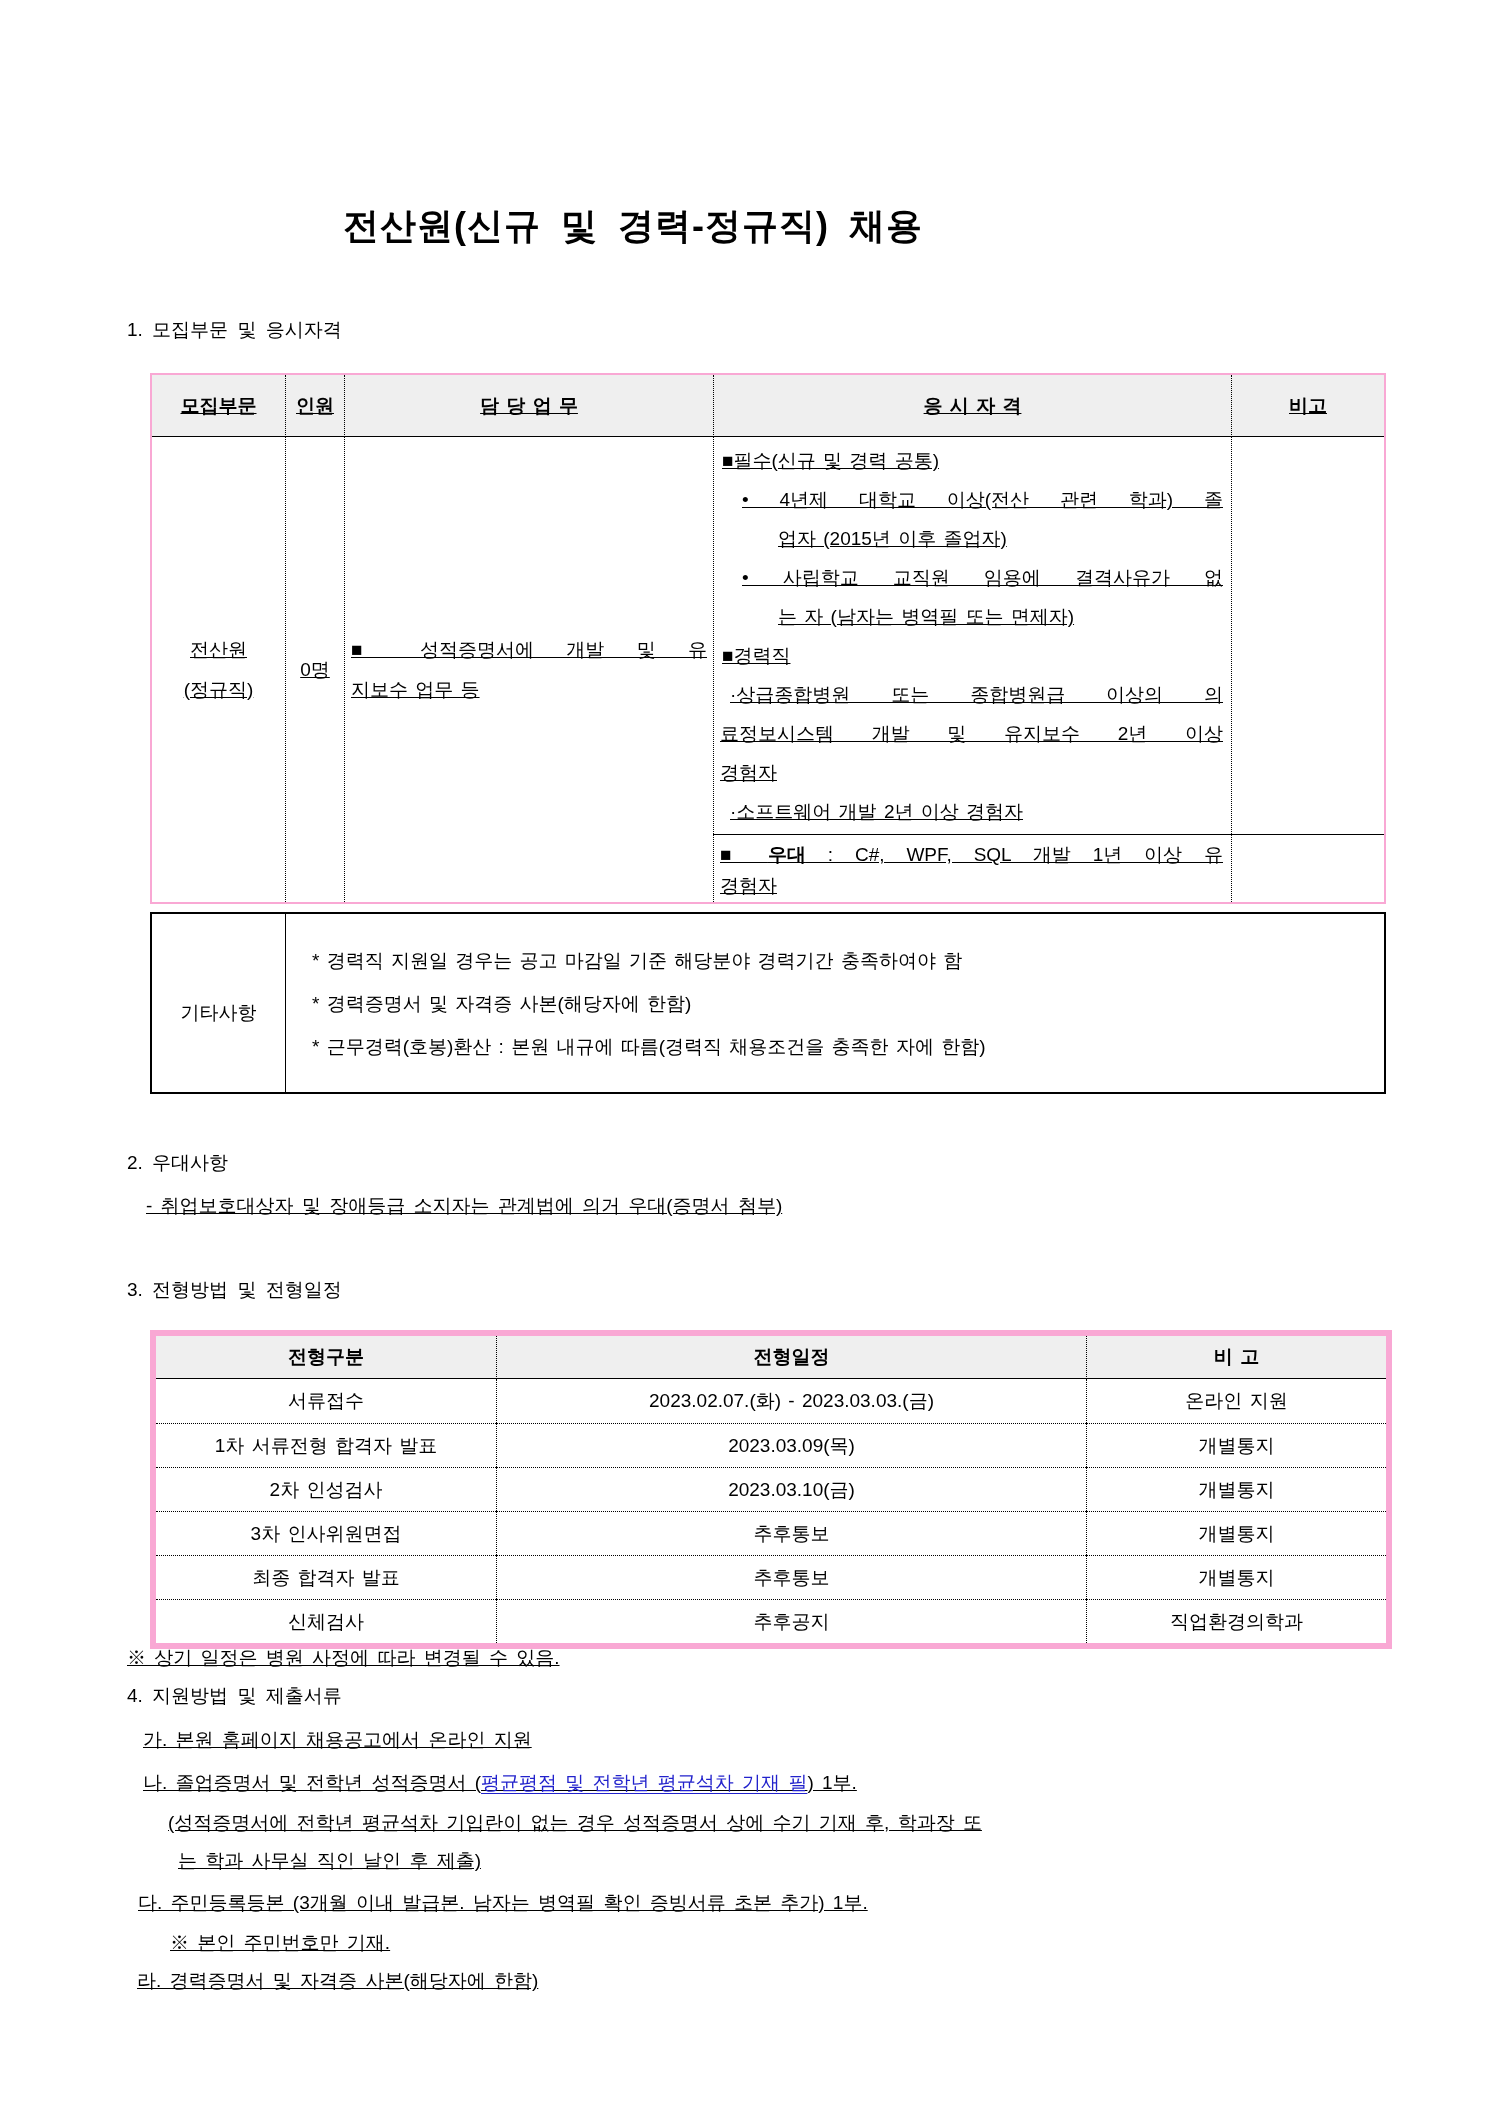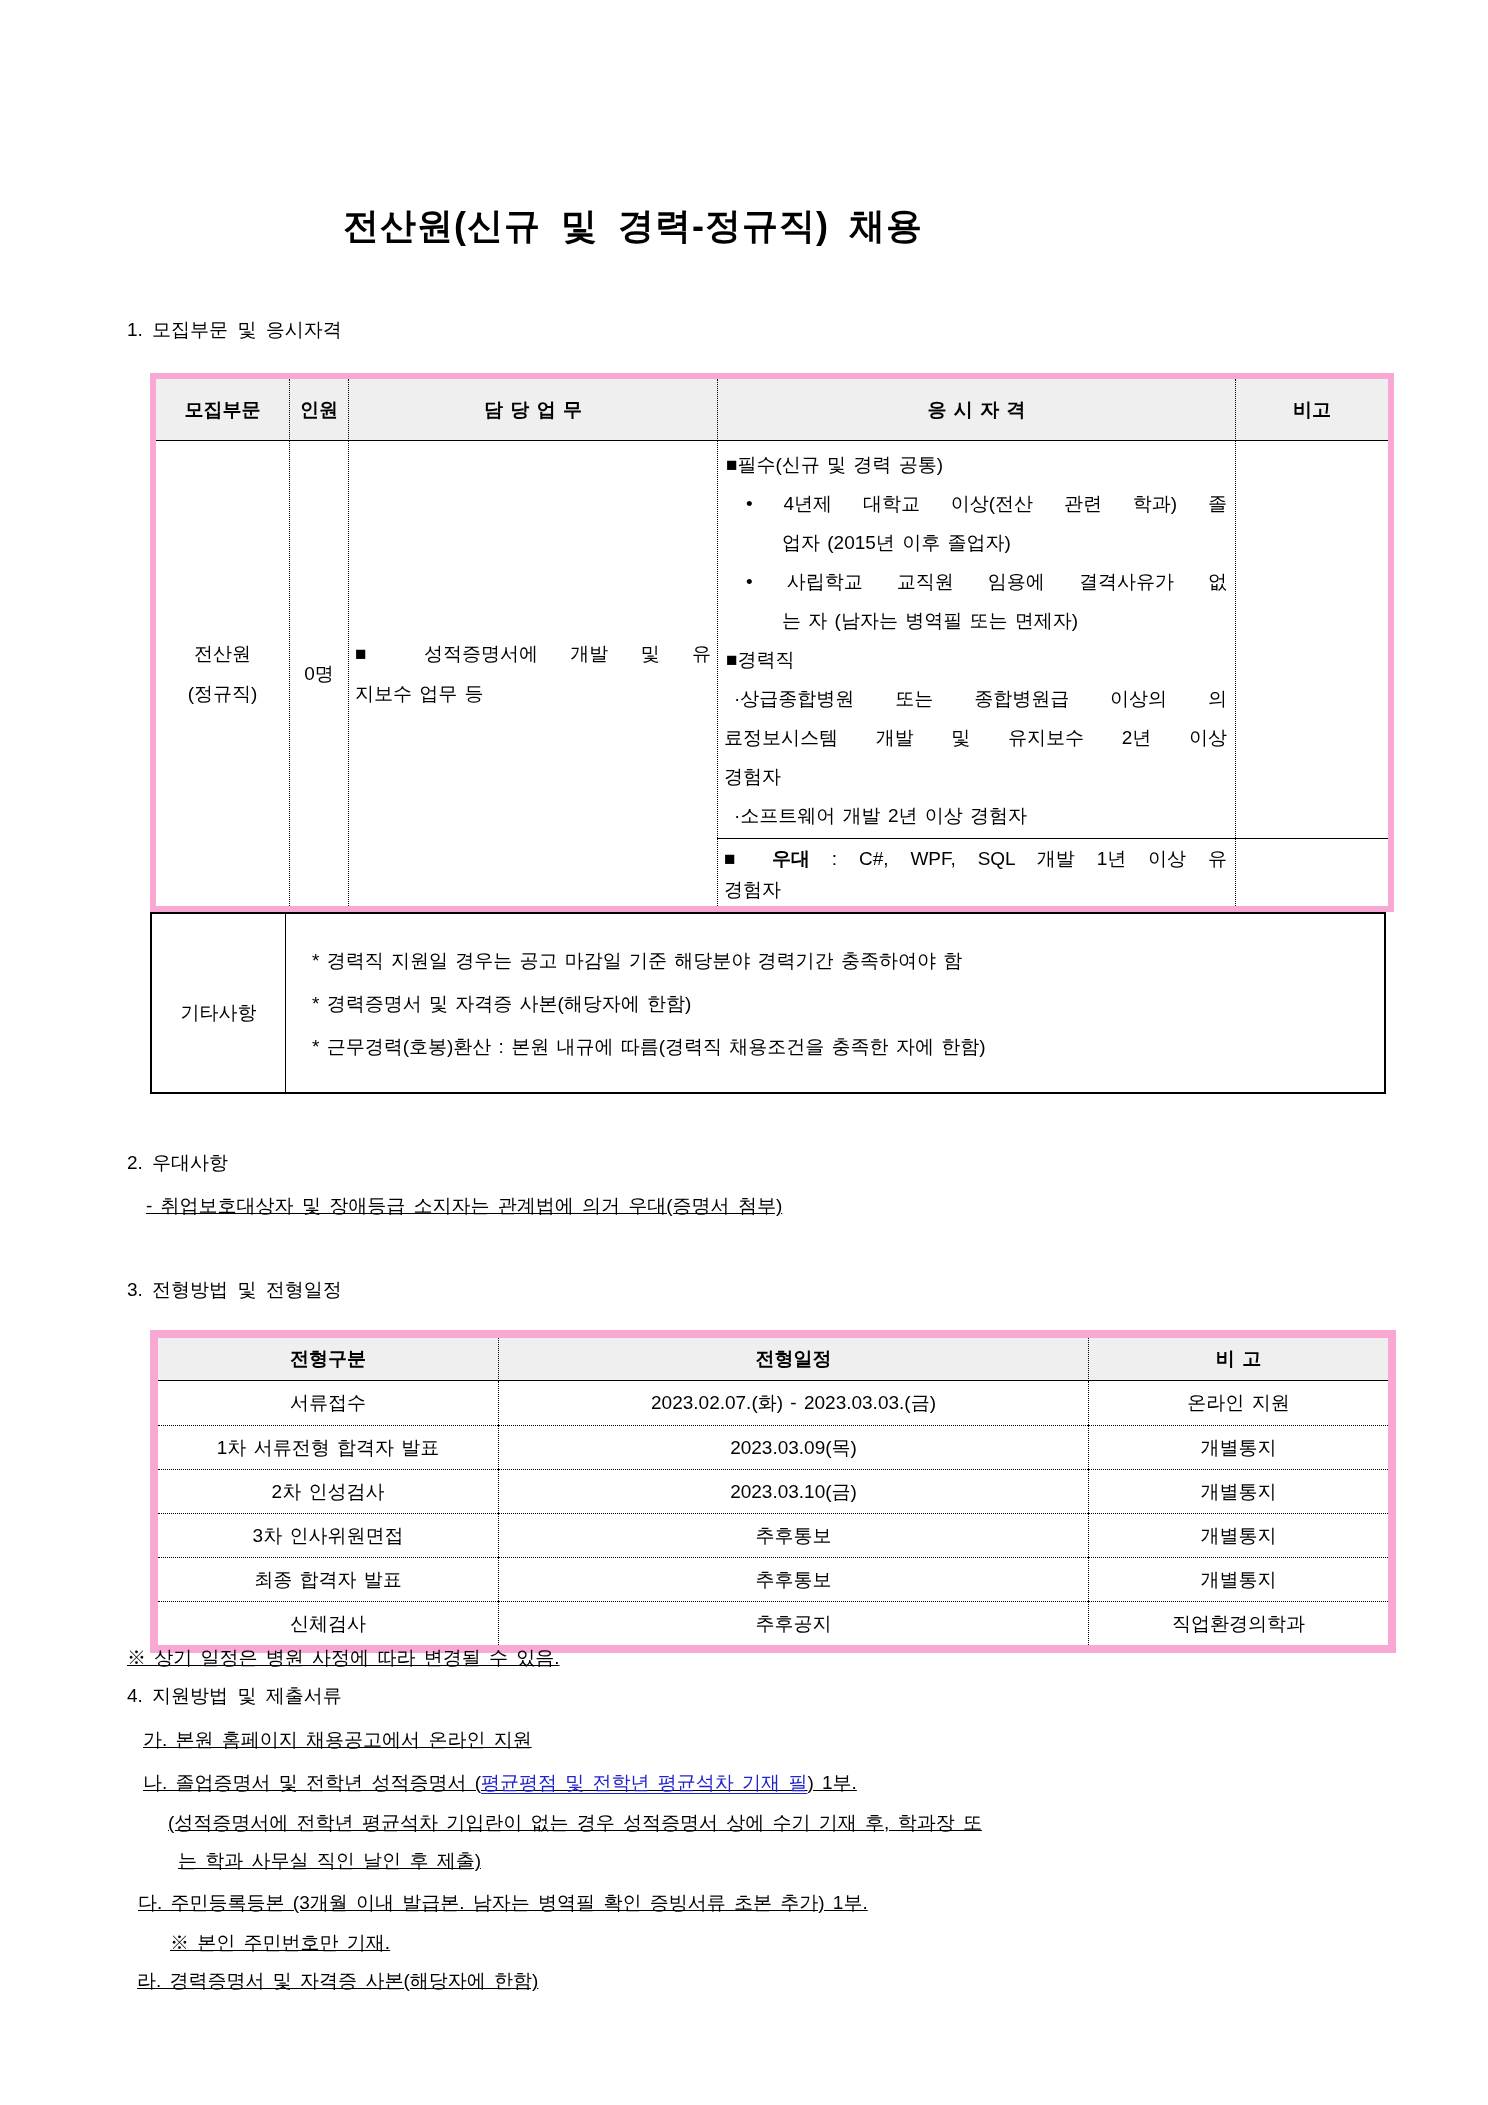--- a/index.html
+++ b/index.html
@@ -21,22 +21,23 @@
   }
   .sec-heading{font-size:19px;word-spacing:4px;}
   .body-line{font-size:19px;word-spacing:3px;text-decoration:underline;}
 
   
   .t1{
     left:150px;top:373px;
     display:grid;
     grid-template-columns:133px 59px 369px 518px 153px;
     grid-template-rows:62px 397px 68px;
-    border:6px solid #f9a8d4;
+    border:2px solid #f9a8d4;
     font-size:19px;
+    text-decoration:underline;
   }
   .t1 > div{box-sizing:border-box;}
   .hcell{
     background:#efefef;
     font-weight:bold;
     display:flex;align-items:center;justify-content:center;
     border-bottom:1px solid #000;
     grid-row:1;
   }
   .dotl{border-left:1px dotted #000;}
@@ -71,21 +72,21 @@
     display:flex;flex-direction:column;justify-content:center;
     padding-left:26px;line-height:43px;
   }
 
   
   .t2{
     left:150px;top:1330px;
     display:grid;
     grid-template-columns:340px 590px 300px;
     grid-template-rows:43px repeat(6,44px);
-    border:8px solid #f9a8d4;
+    border:6px solid #f9a8d4;
     font-size:19px;
   }
   .t2 > div{
     box-sizing:border-box;
     display:flex;align-items:center;justify-content:center;
   }
   .t2 .hcell{border-bottom:1px solid #000;}
   .dott{border-top:1px dotted #000;}
 
   .link-blue{

